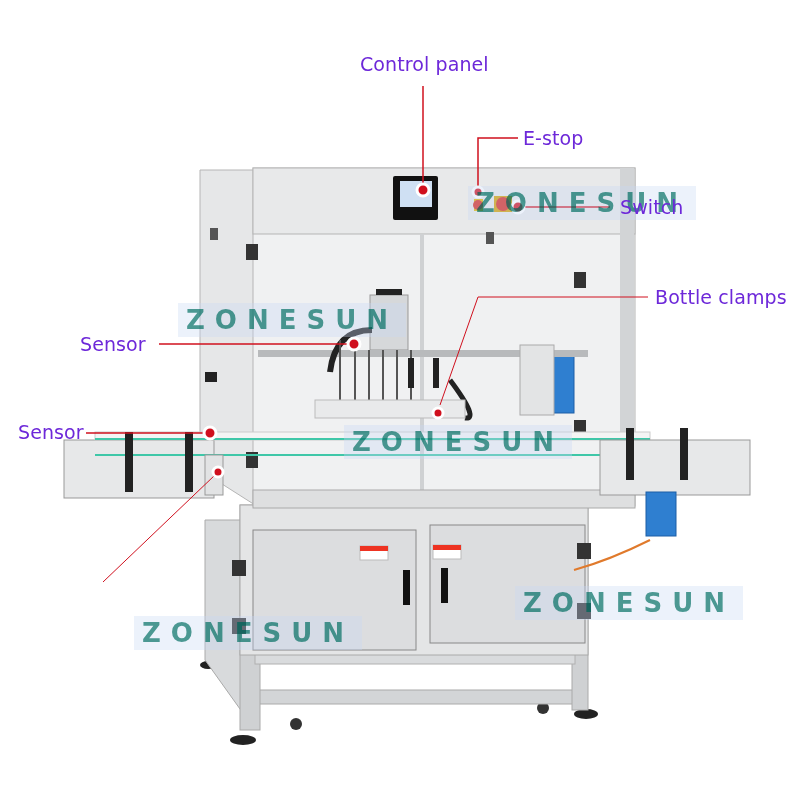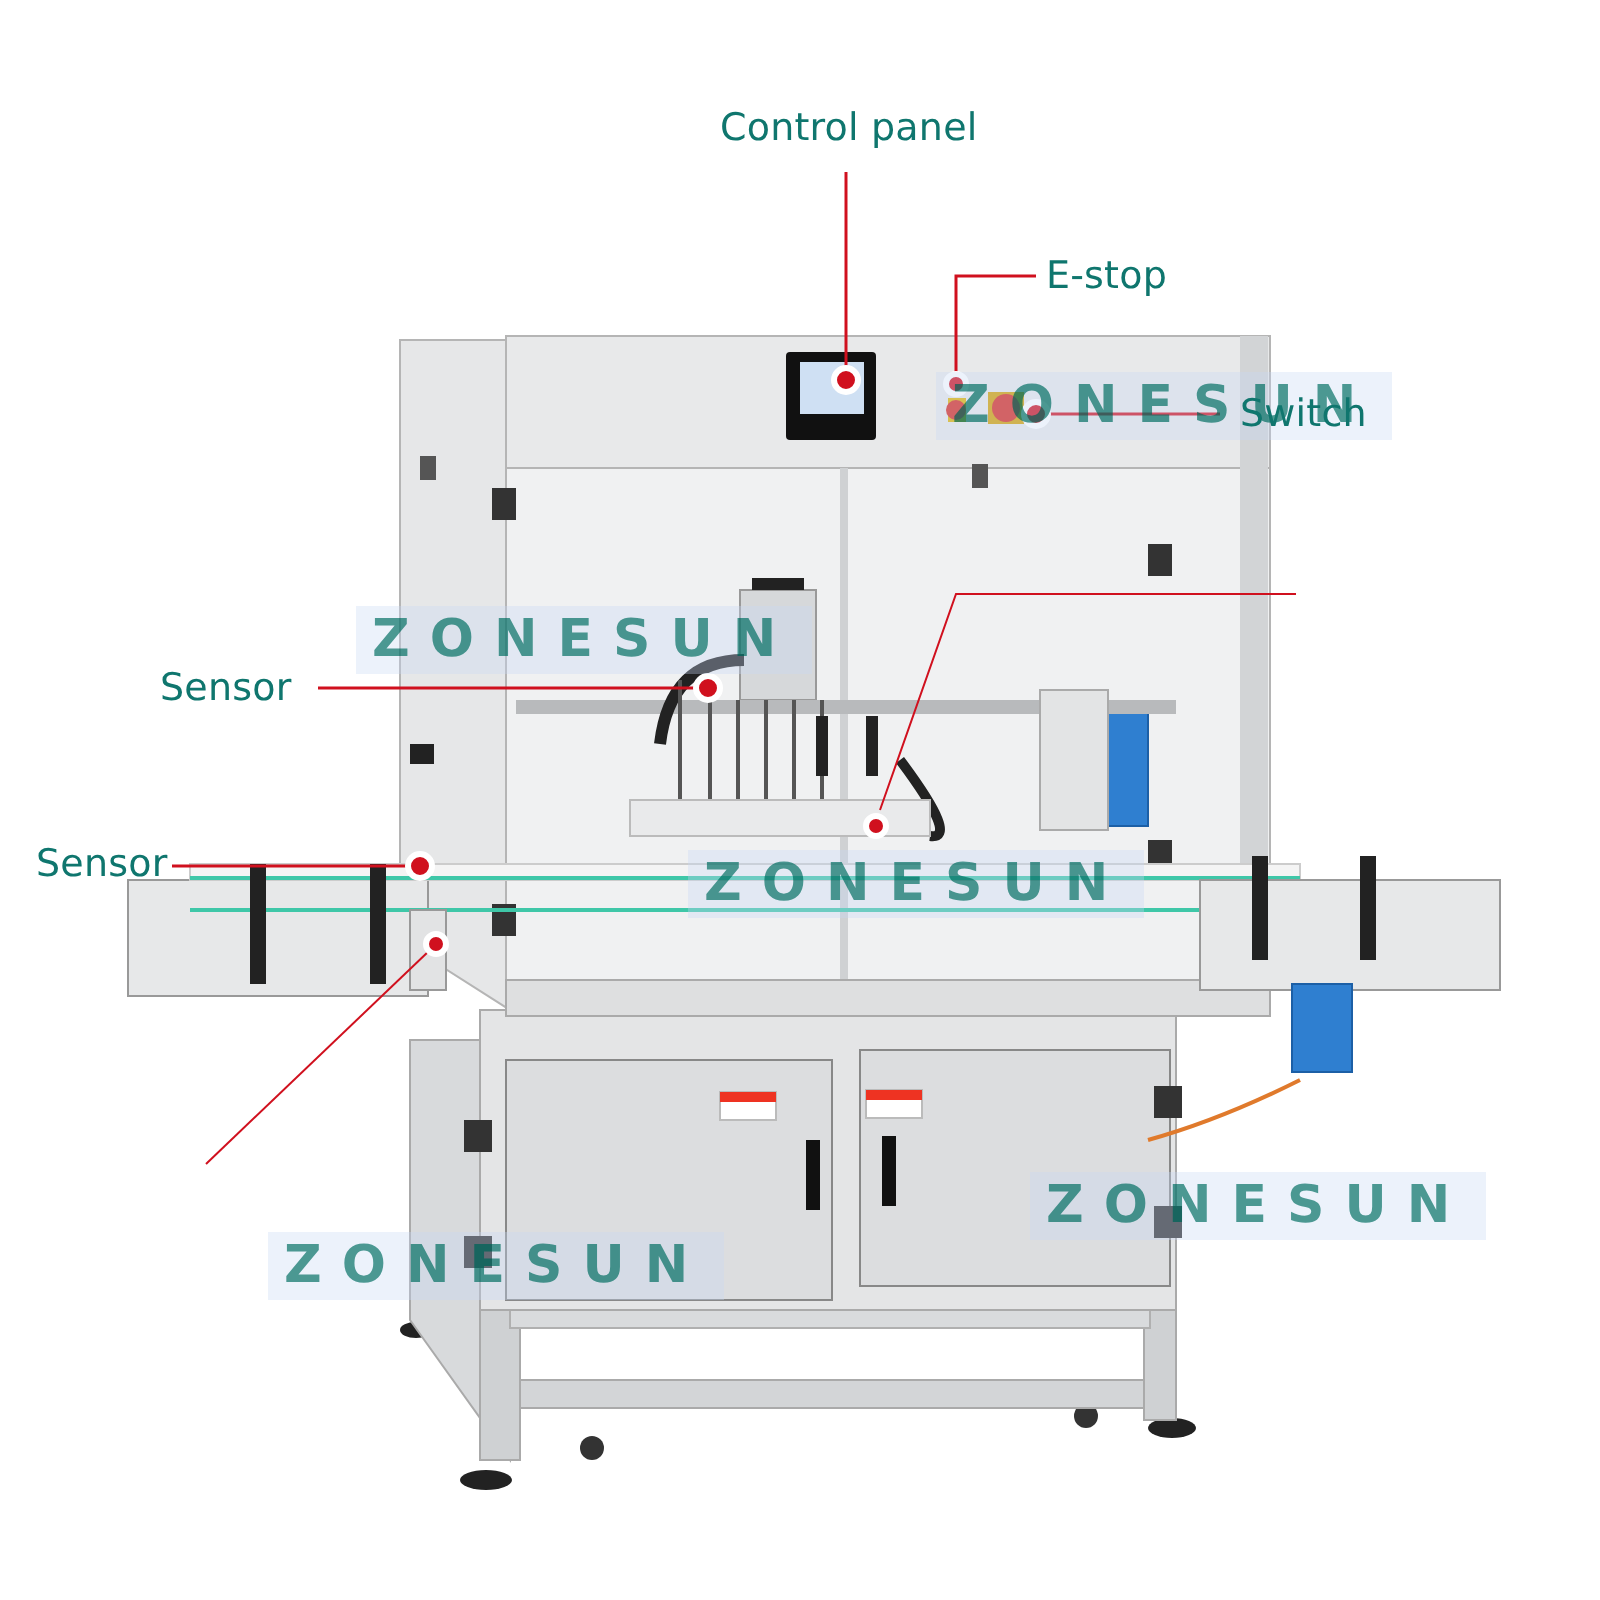--- a/index.html
+++ b/index.html
@@ -1,18 +1,18 @@
 <!DOCTYPE html>
 <html><head>
 <meta charset="utf-8">
 <style>
   html,body{margin:0;padding:0;background:#fff;}
   body{width:800px;height:800px;position:relative;overflow:hidden;font-family:"DejaVu Sans","Liberation Sans",sans-serif;}
   .stage{position:absolute;left:0;top:0;width:800px;height:800px;}
-  .label{position:absolute;font-size:19px;color:#0f766e;white-space:nowrap;letter-spacing:0.1px;}
+  .label{position:absolute;font-size:19px;color:#6d28d9;white-space:nowrap;letter-spacing:0.1px;}
   .wm{position:absolute;font-size:26px;letter-spacing:10px;color:#0f766e;background:rgba(200,215,245,0.45);padding:2px 8px;font-weight:bold;opacity:0.75;}
   .line{stroke:#d0101e;stroke-width:1.5;fill:none;}
   .thin{stroke:#d0101e;stroke-width:1;fill:none;}
   .dot{fill:#d0101e;stroke:#fff;stroke-width:3;}
 </style>
 </head>
 <body>
 
 <div class="stage">
   <svg width="800" height="800" viewBox="0 0 800 800">
@@ -137,15 +137,16 @@
   <div class="wm" style="left:468px;top:186px;">ZONESUN</div>
   <div class="wm" style="left:178px;top:303px;">ZONESUN</div>
   <div class="wm" style="left:344px;top:425px;">ZONESUN</div>
   <div class="wm" style="left:515px;top:586px;">ZONESUN</div>
   <div class="wm" style="left:134px;top:616px;">ZONESUN</div>
 
   
   <div class="label" style="left:360px;top:53px;">Control panel</div>
   <div class="label" style="left:523px;top:127px;">E-stop</div>
   <div class="label" style="left:620px;top:196px;">Switch</div>
+  <div class="label" style="left:655px;top:286px;">Bottle clamps</div>
   <div class="label" style="left:80px;top:333px;">Sensor</div>
   <div class="label" style="left:18px;top:421px;text-align:center;">Sensor</div>
 </div>
 
 </body></html>

